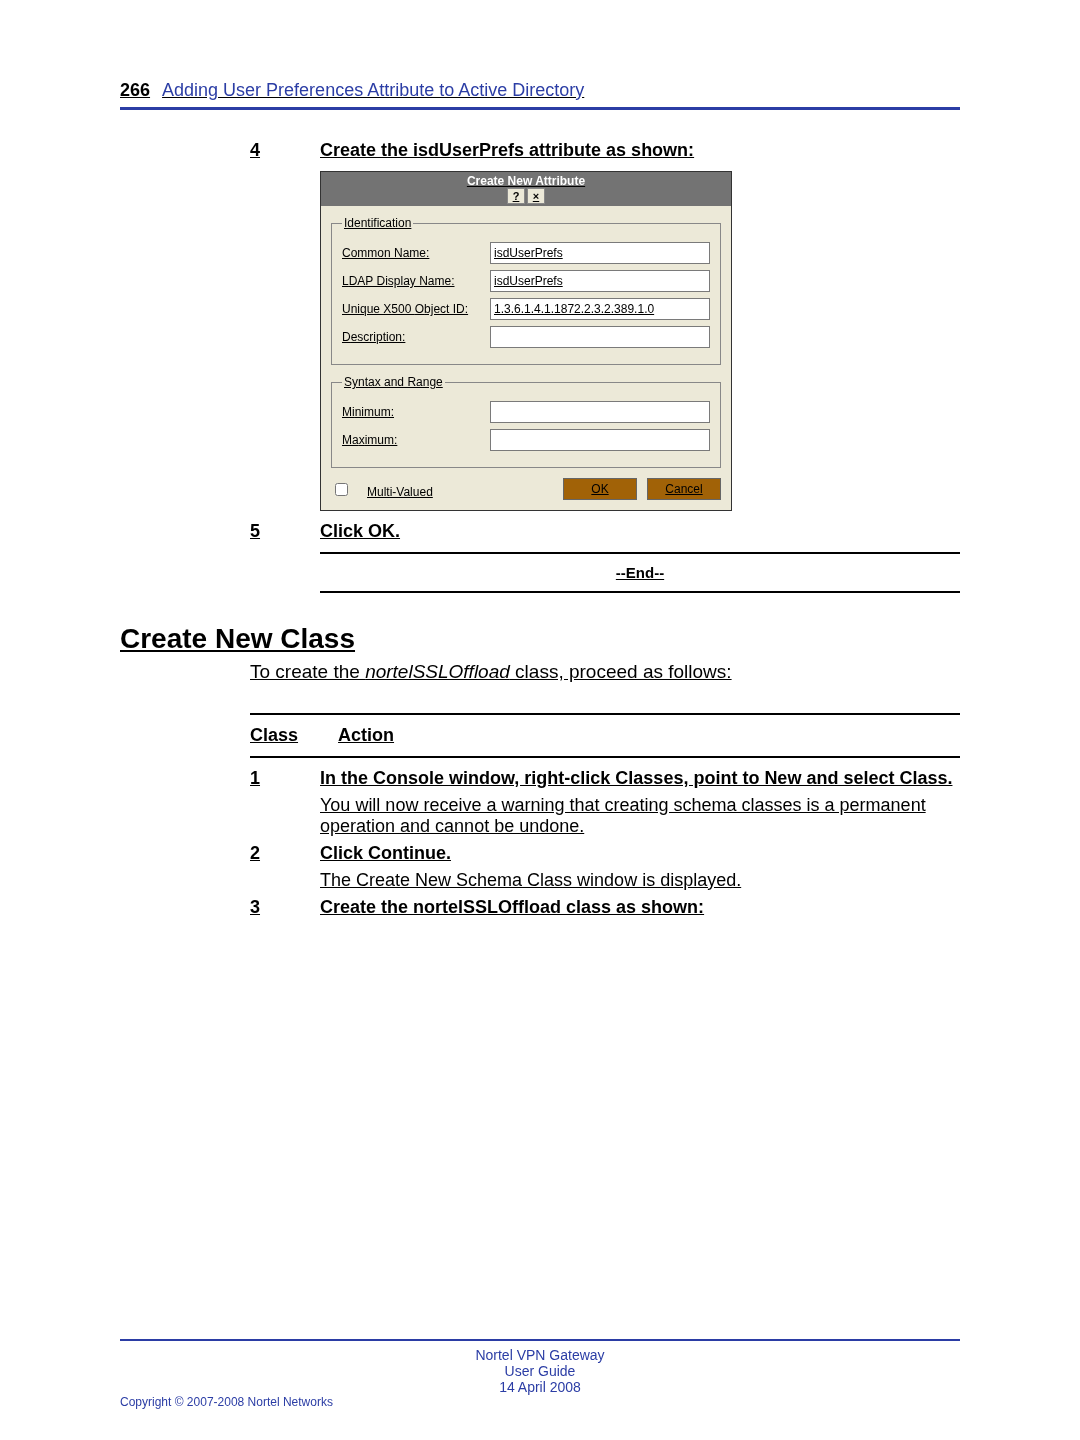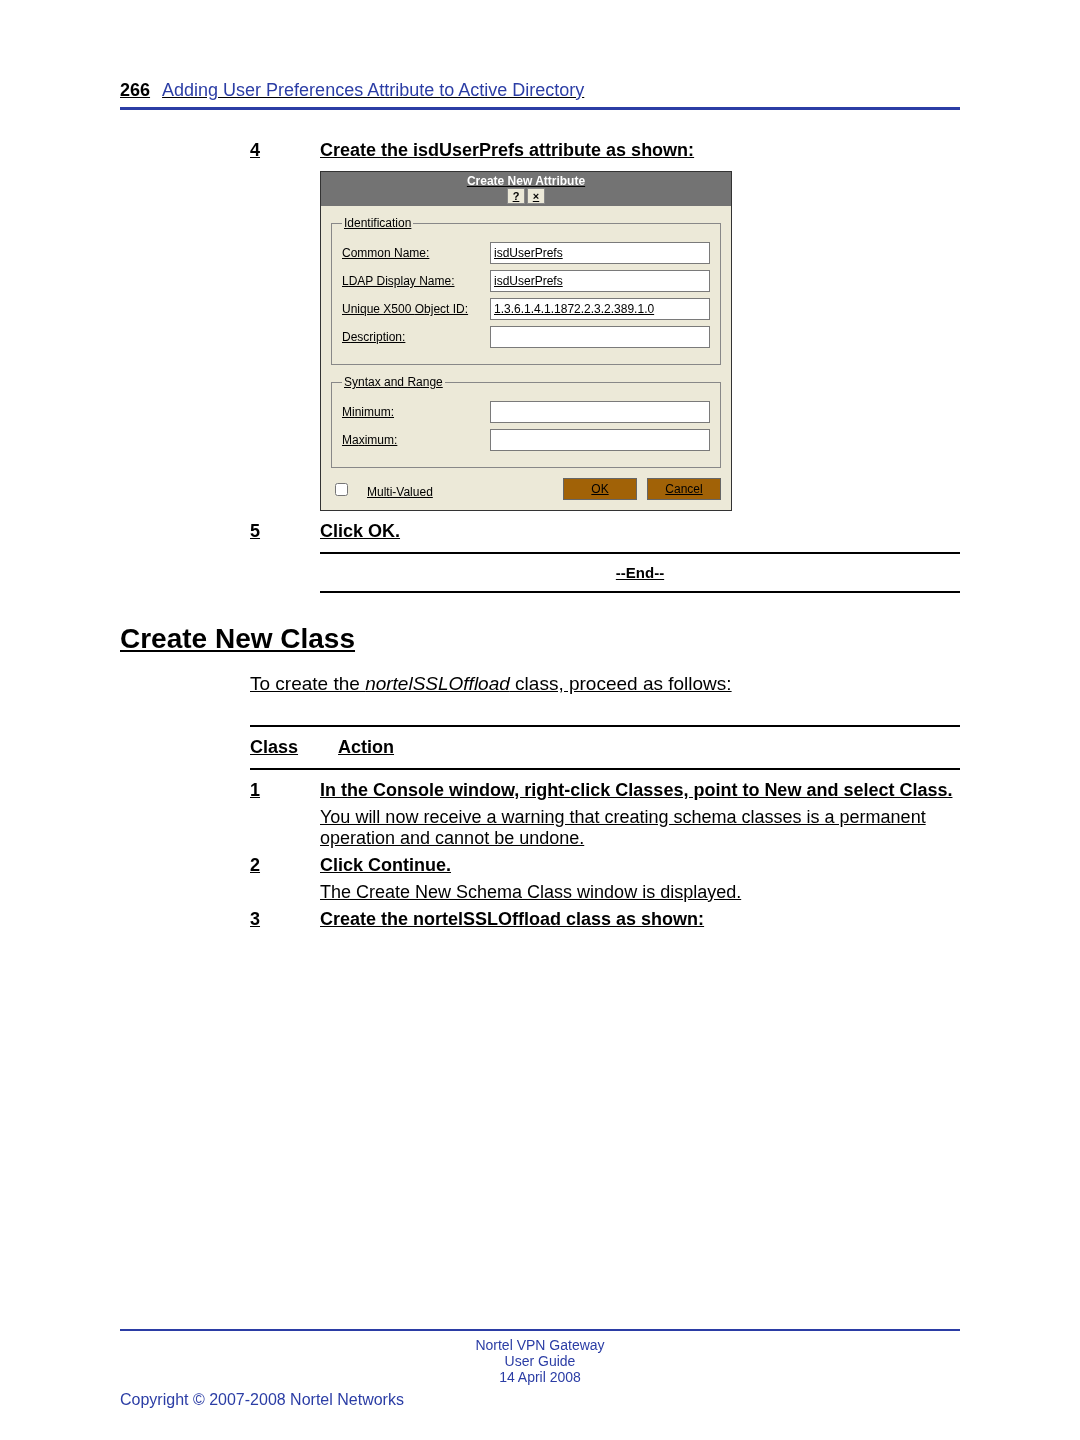--- a/index.html
+++ b/index.html
@@ -71,36 +71,35 @@
     text-align: center;
     font-weight: bold;
     font-size: 15px;
     margin: 4px 0;
   }
 
   .h2 {
     font-family: Arial, Helvetica, sans-serif;
     font-weight: bold;
     font-size: 28px;
-    margin: 30px 0 18px 0;
+    margin: 30px 0 6px 0;
   }
 
   .footer {
     position: absolute;
     bottom: 31px;
     left: 120px;
     right: 120px;
     text-align: center;
     font-size: 14px;
     color: #2b3da5;
   }
   .footer .cp {
     text-align: left;
-    font-size: 16px;
-    margin-top: 6px;
+    font-size: 12px;
   }
 
   
   .dialog {
     width: 410px;
     margin: 10px 0 10px 70px;
     border: 1px solid #333;
     font-family: Tahoma, Arial, sans-serif;
     font-size: 12px;
     background: #ece9d8;

